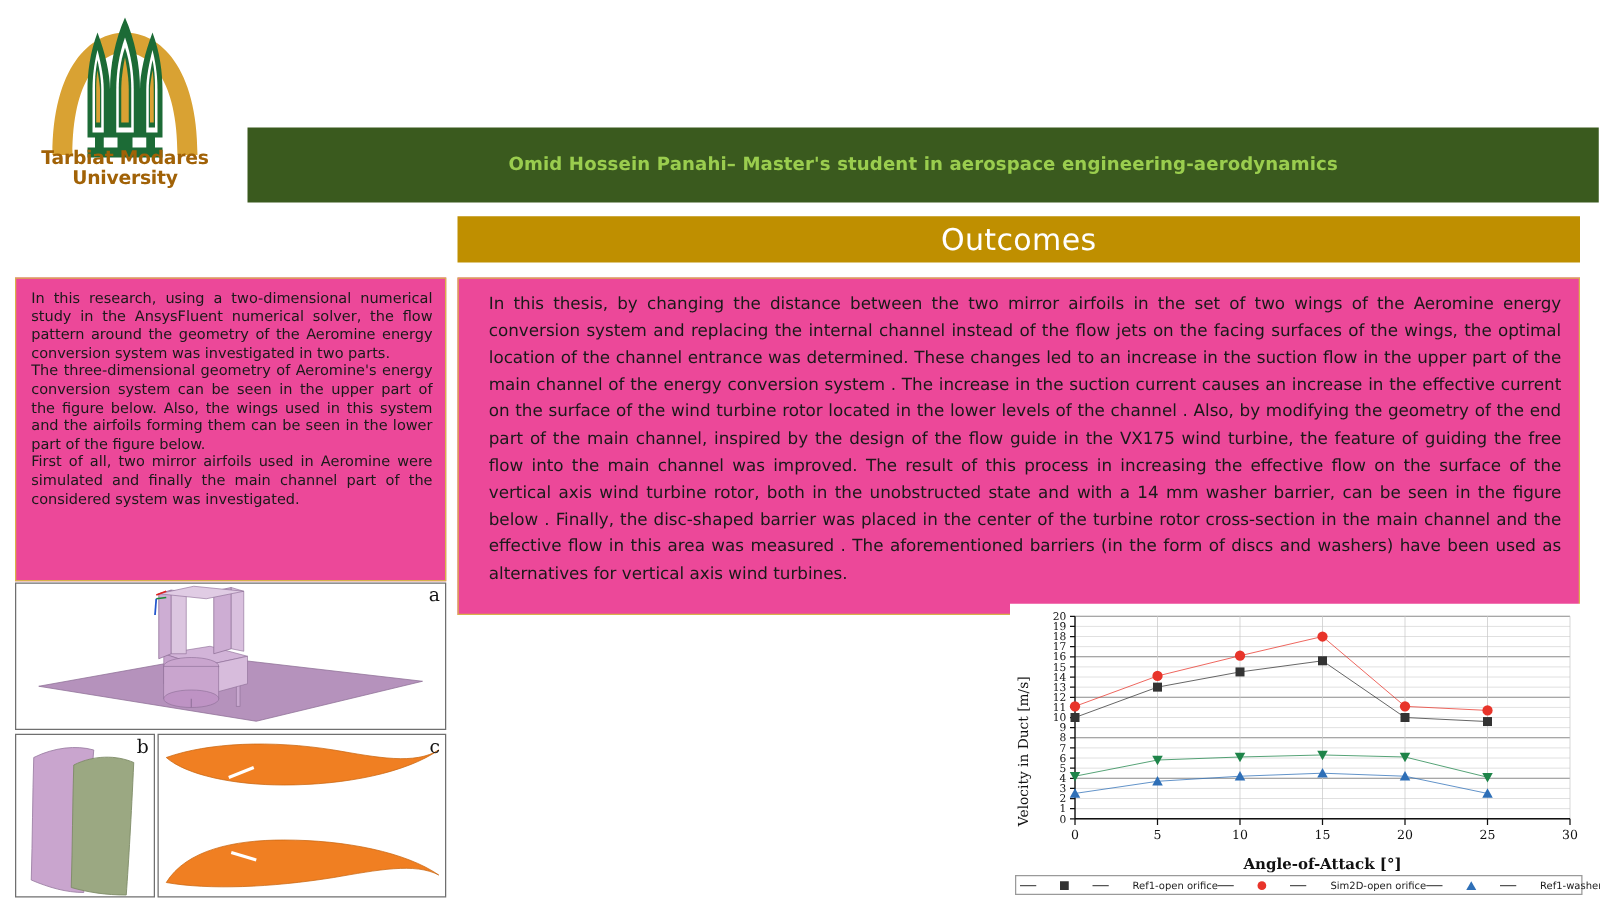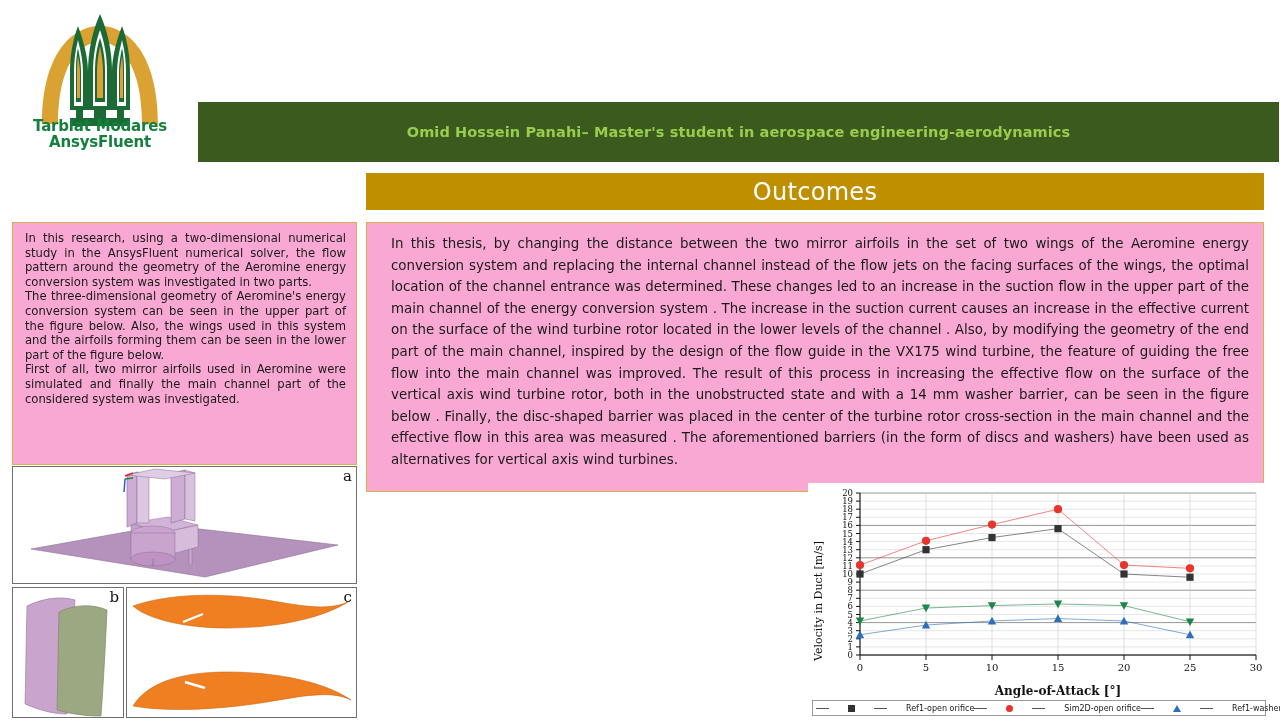--- a/index.html
+++ b/index.html
@@ -8,21 +8,21 @@
     font-family:"DejaVu Sans", sans-serif;
   }
   .poster{position:relative;width:1280px;height:720px;}
 
   
   .header{position:absolute;left:0;top:0;width:1280px;height:168px;}
   .logo-box{position:absolute;left:20px;top:6px;width:160px;height:158px;}
   .logo-svg{display:block;}
   .logo-text{
     position:absolute;left:0;top:112px;width:160px;text-align:center;
-    color:#15803d;font-weight:bold;font-size:15px;line-height:16px;
+    color:#a16207;font-weight:bold;font-size:15px;line-height:16px;
     letter-spacing:-0.2px;
   }
 
   .title-bar{
     position:absolute;left:183px;top:14px;width:1081px;height:86px;
     background:#92D050;display:flex;align-items:center;justify-content:center;
   }
   .title-bar h1{
     margin:0;padding:0 16px;text-align:center;color:#1E4314;
     font-size:23px;font-weight:bold;line-height:30px;
@@ -41,21 +41,21 @@
   .sec-head{
     position:absolute;height:37px;background:#BF8F00;
     display:flex;align-items:center;justify-content:center;
   }
   .sec-head span{color:#ffffff;font-size:24px;font-weight:normal;letter-spacing:.3px;}
   .sec-methods{left:12px;top:173px;width:345px;}
   .sec-outcomes{left:366px;top:173px;width:898px;}
 
   
   .panel{
-    position:absolute;background:#f9a8d4;border:1px solid #D8B24A;
+    position:absolute;background:#ec4899;border:1px solid #D8B24A;
     box-sizing:border-box;
   }
   .methods-panel{left:12px;top:222px;width:345px;height:243px;padding:8px 10px 6px 12px;}
   .methods-panel p{
     margin:0 0 0 0;color:#1a1a1a;font-size:11.6px;line-height:14.6px;
     text-align:justify;font-family:"DejaVu Sans", sans-serif;
   }
   .outcomes-panel{left:366px;top:222px;width:898px;height:270px;padding:10px 14px 8px 24px;}
   .outcomes-panel p{
     margin:0;color:#1a1a1a;font-size:13.4px;line-height:21.6px;
@@ -124,21 +124,21 @@
         </g>
         <g fill="#1C6B36">
           <path d="M58 42 C56 52 56 59 56 66 L56 96 L61 96 L61 66 C61 59 60 52 58 42 Z"></path>
           <path d="M102 42 C100 52 99 59 99 66 L99 96 L104 96 L104 66 C104 59 104 52 102 42 Z"></path>
         </g>
         <path d="M58 50 C57 57 57 62 57 66 L57 92 L60 92 L60 66 C60 62 59 57 58 50 Z" fill="#D9A233"></path>
         <path d="M102 50 C101 57 100 62 100 66 L100 92 L103 92 L103 66 C103 62 103 57 102 50 Z" fill="#D9A233"></path>
       </svg>
       <div class="logo-text">
         <div>Tarbiat Modares</div>
-        <div>AnsysFluent</div>
+        <div>University</div>
       </div>
     </div>
 
 
     <div class="author-bar">
       <div class="author">Omid Hossein Panahi– Master's student in aerospace engineering-aerodynamics</div>
     </div>
   </div>
 
   <div class="sec-head sec-outcomes">

